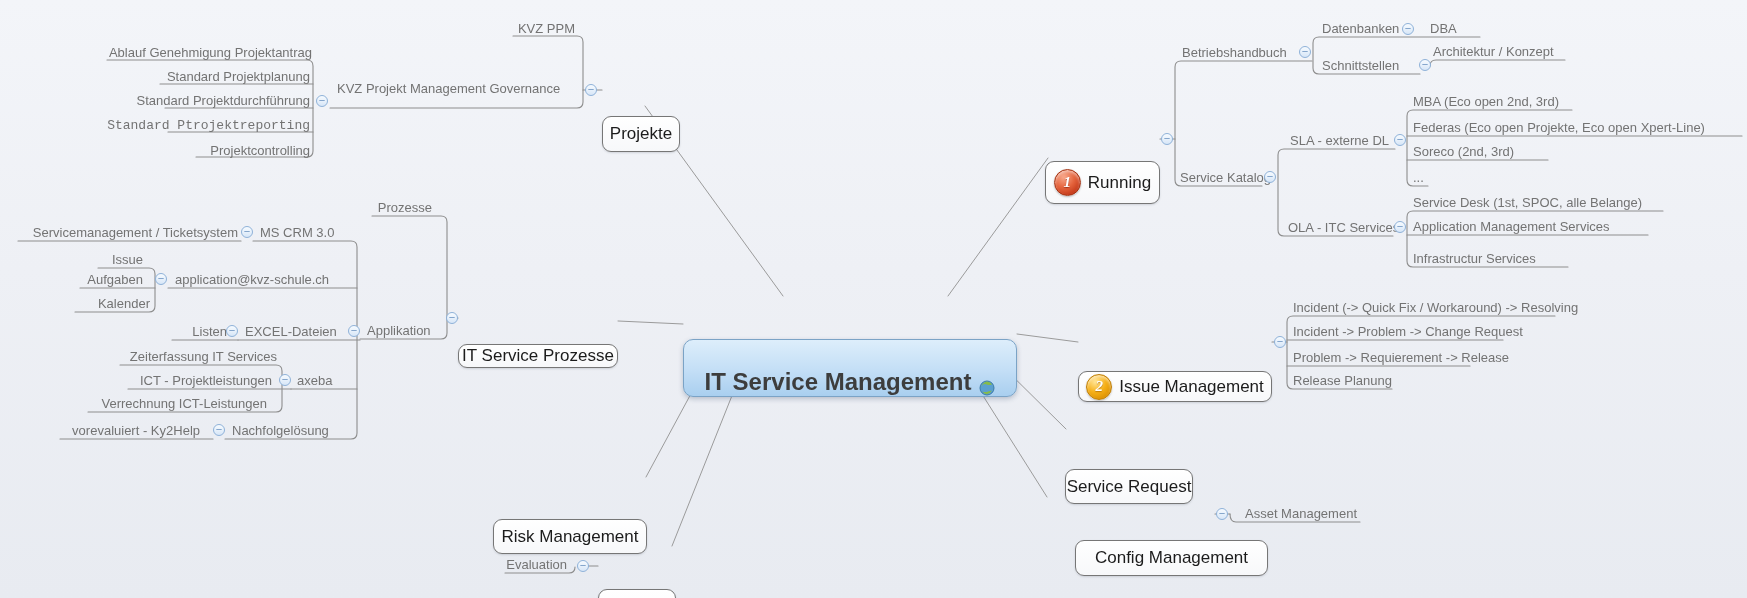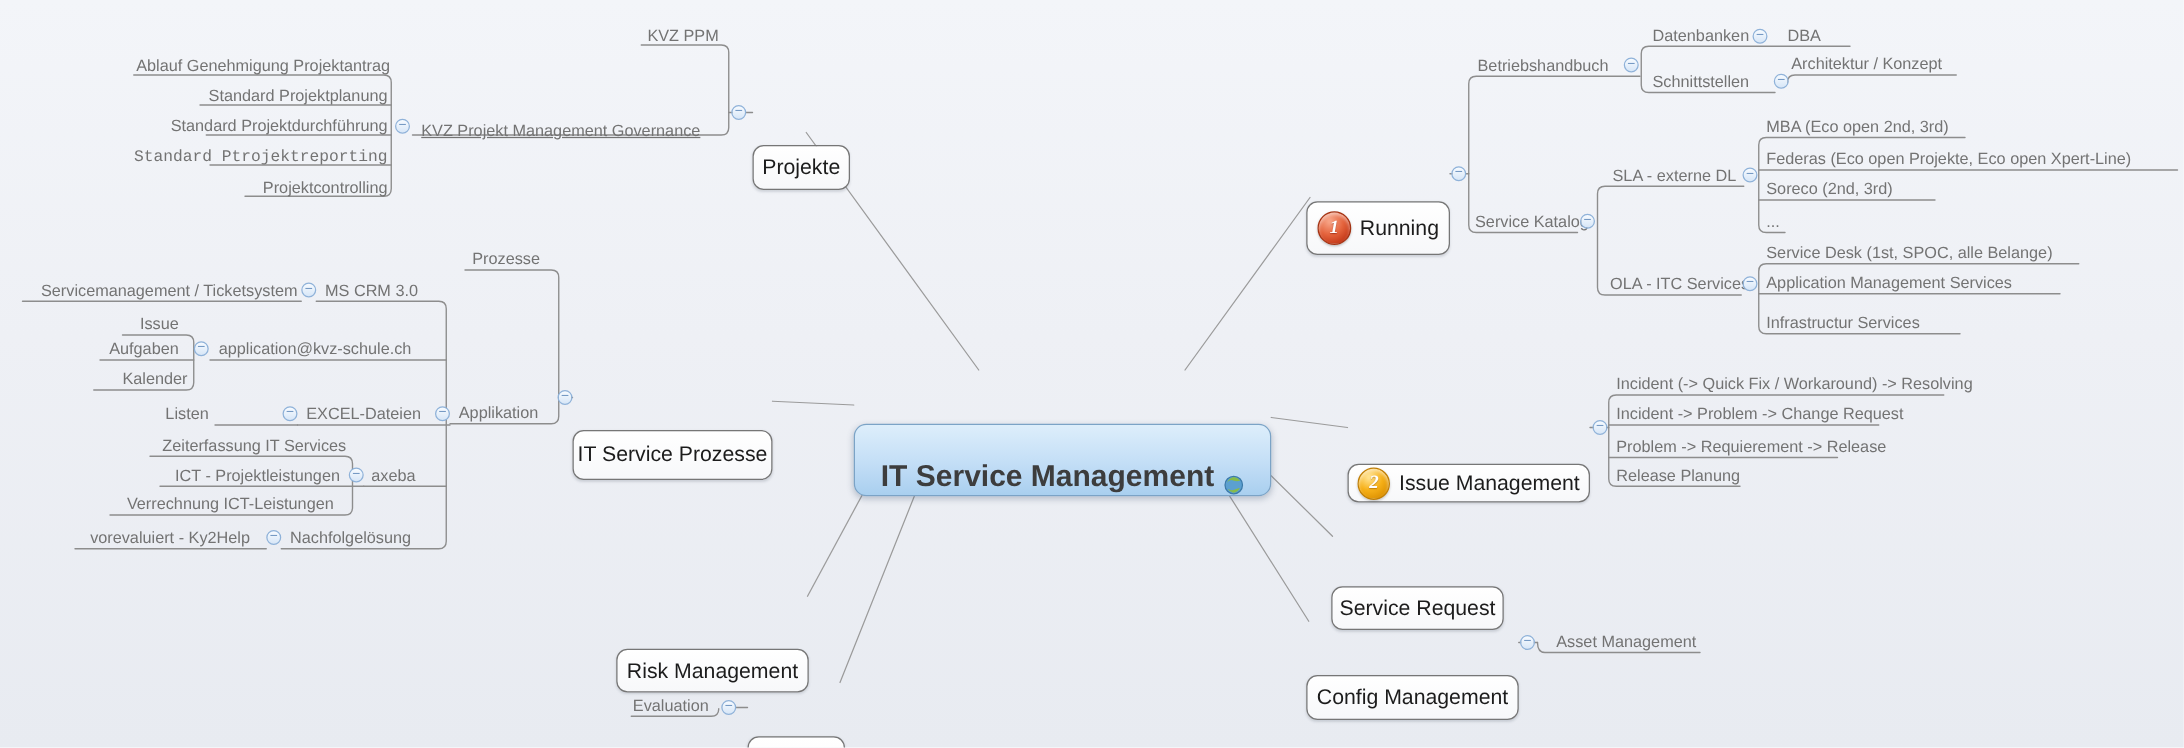--- a/index.html
+++ b/index.html
@@ -122,42 +122,42 @@
 <div class="box" style="left:1045px;top:117px;width:115px;height:43px;">
   <span class="badge badge1">1</span>
   <span>Running</span>
 </div>
 
 <div class="box" style="left:1078px;top:327px;width:194px;height:31px;">
   <span class="badge badge2" style="width:24px;height:24px;">2</span>
   <span>Issue Management</span>
 </div>
 
-<div class="box" style="left:1065px;top:425px;width:138px;height:35px;">
+<div class="box" style="left:1065px;top:425px;width:128px;height:35px;">
   <span>Service Request</span>
 </div>
 
-<div class="box" style="left:1045px;top:496px;width:170px;height:36px;">
+<div class="box" style="left:1075px;top:496px;width:193px;height:36px;">
   <span>Config Management</span>
 </div>
 
-<div class="box" style="left:458px;top:300px;width:160px;height:40px;">
+<div class="box" style="left:458px;top:300px;width:160px;height:24px;">
   <span>IT Service Prozesse</span>
 </div>
 
 <div class="box" style="left:493px;top:475px;width:154px;height:35px;">
   <span>Risk Management</span>
 </div>
 
 <div class="box" style="left:598px;top:545px;width:78px;height:51px;">
   <span>Sourcing</span>
 </div>
 
 <div class="lbl" style="right:1172px;top:28px;">KVZ PPM</div>
-<div class="lbl" style="left:337px;top:104px;text-decoration:underline;">KVZ Projekt Management Governance</div>
+<div class="lbl" style="left:337px;top:88px;">KVZ Projekt Management Governance</div>
 <div class="lbl" style="right:1435px;top:52px;">Ablauf Genehmigung Projektantrag</div>
 <div class="lbl" style="right:1437px;top:76px;">Standard Projektplanung</div>
 <div class="lbl" style="right:1437px;top:100px;">Standard Projektdurchführung</div>
 <div class="lbl" style="right:1437px;top:125px;font-family:Liberation Mono, monospace;">Standard Ptrojektreporting</div>
 <div class="lbl" style="right:1437px;top:150px;">Projektcontrolling</div>
 
 <div class="lbl" style="left:1182px;top:52px;">Betriebshandbuch</div>
 <div class="lbl" style="left:1322px;top:28px;">Datenbanken</div>
 <div class="lbl" style="left:1430px;top:28px;">DBA</div>
 <div class="lbl" style="left:1322px;top:65px;">Schnittstellen</div>
@@ -182,21 +182,21 @@
 
 <div class="lbl" style="right:1315px;top:207px;text-align:right;">Prozesse</div>
 <div class="lbl" style="left:367px;top:330px;">Applikation</div>
 <div class="lbl" style="left:260px;top:232px;">MS CRM 3.0</div>
 <div class="lbl" style="right:1509px;top:232px;">Servicemanagement / Ticketsystem</div>
 <div class="lbl" style="left:175px;top:279px;">application@kvz-schule.ch</div>
 <div class="lbl" style="right:1604px;top:259px;">Issue</div>
 <div class="lbl" style="right:1604px;top:279px;">Aufgaben</div>
 <div class="lbl" style="right:1597px;top:303px;">Kalender</div>
 <div class="lbl" style="left:245px;top:331px;">EXCEL-Dateien</div>
-<div class="lbl" style="right:1580px;top:331px;">Listen</div>
+<div class="lbl" style="right:1520px;top:331px;">Listen</div>
 <div class="lbl" style="left:297px;top:380px;">axeba</div>
 <div class="lbl" style="right:1470px;top:356px;">Zeiterfassung IT Services</div>
 <div class="lbl" style="right:1475px;top:380px;">ICT - Projektleistungen</div>
 <div class="lbl" style="right:1480px;top:403px;">Verrechnung ICT-Leistungen</div>
 <div class="lbl" style="left:232px;top:430px;">Nachfolgelösung</div>
 <div class="lbl" style="right:1547px;top:430px;">vorevaluiert - Ky2Help</div>
 
 <div class="lbl" style="right:1180px;top:564px;">Evaluation</div>
 
 <div class="collapse" style="left:322px;top:101px;">−</div>

